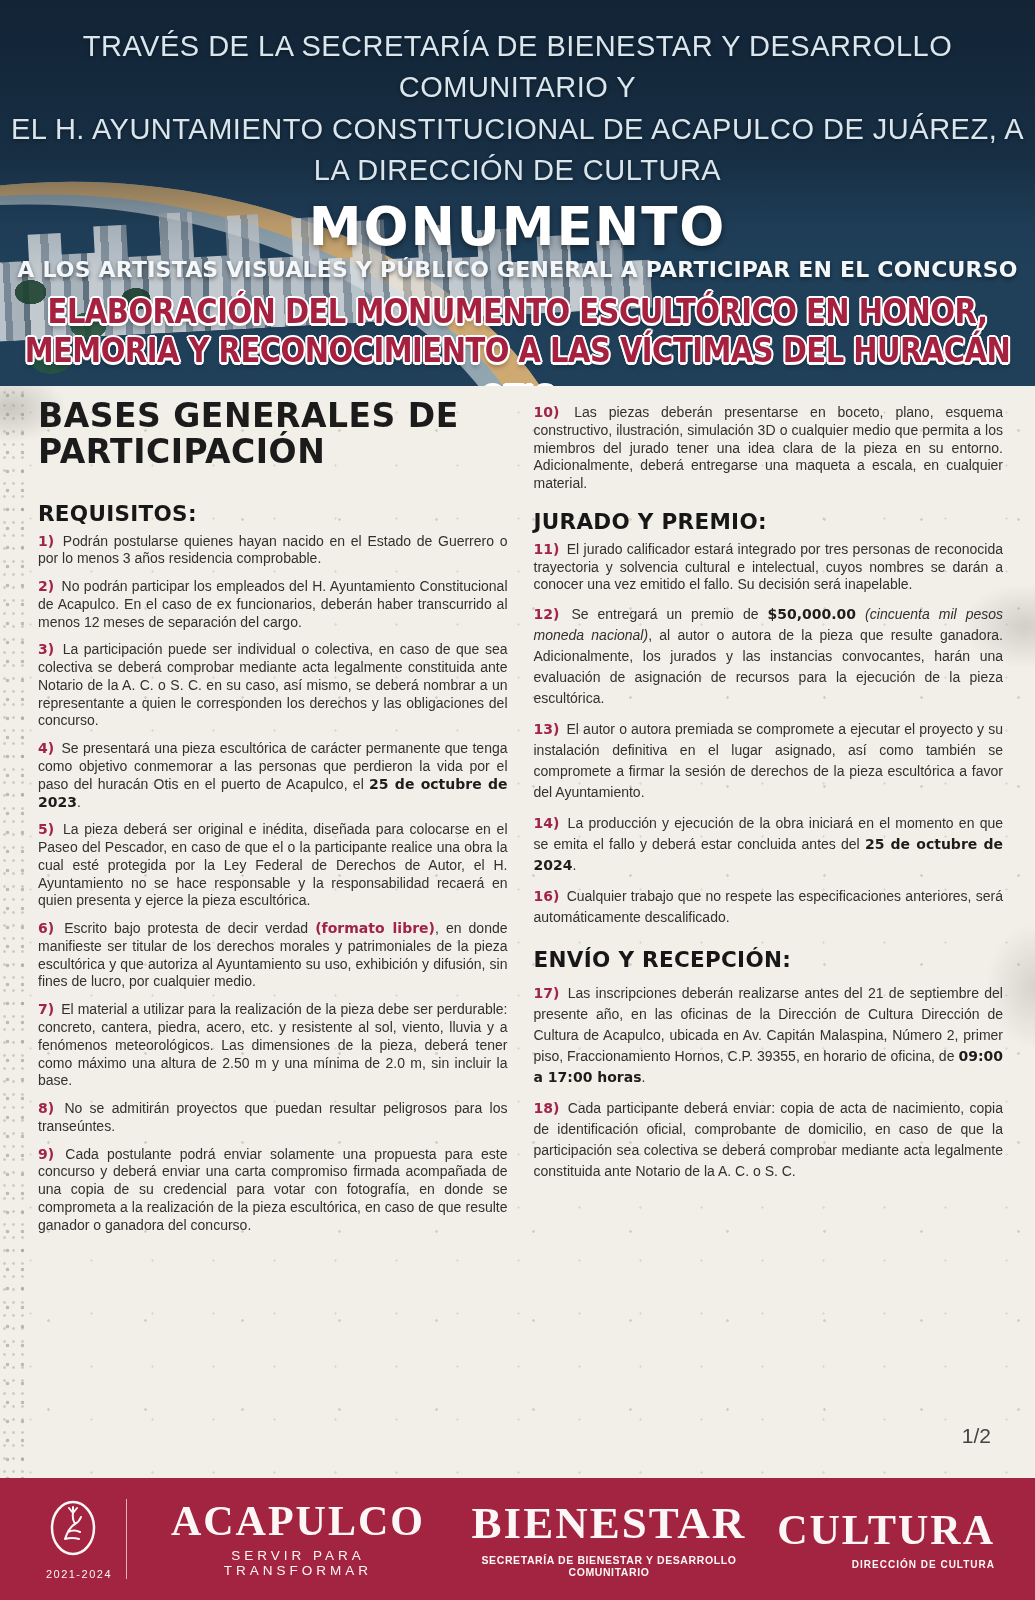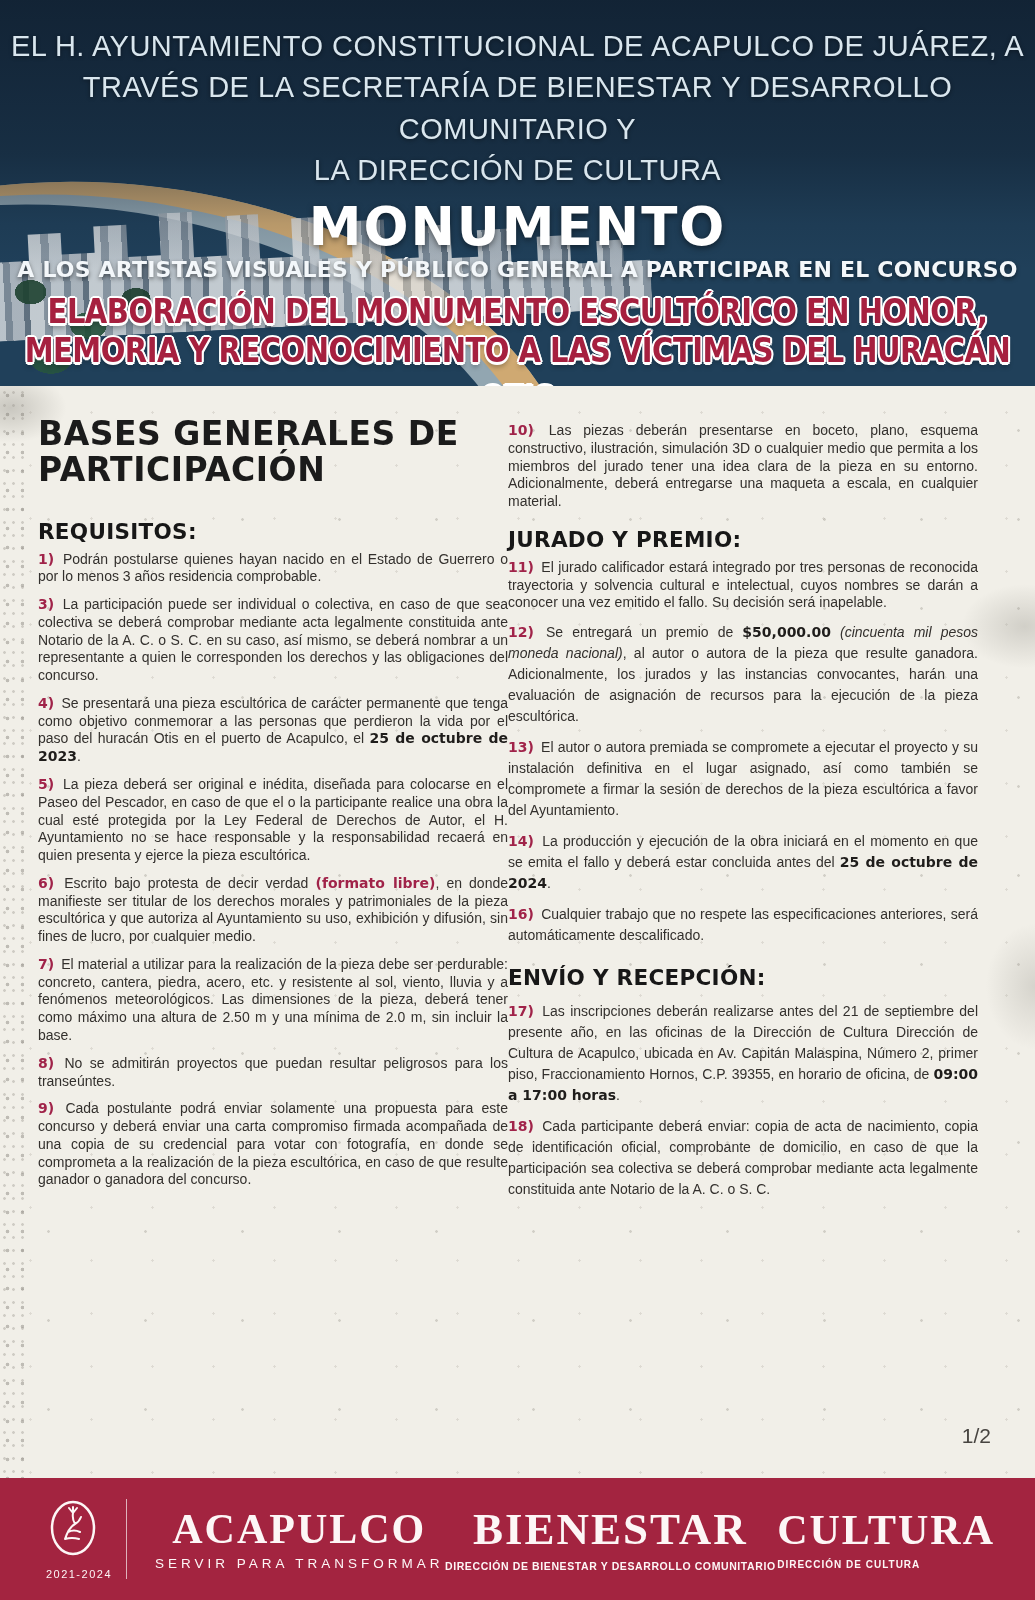--- a/index.html
+++ b/index.html
@@ -54,21 +54,21 @@
       radial-gradient(circle, rgba(170,166,156,.28) 1px, transparent 1.4px),
       radial-gradient(90px 60px at 99% 22%, rgba(150,148,140,.35), transparent 70%),
       radial-gradient(70px 90px at 100% 55%, rgba(150,148,140,.3), transparent 70%),
       radial-gradient(80px 50px at 1% 2%, rgba(140,138,130,.4), transparent 70%);
     background-size:97px 89px, 61px 53px, auto, auto, auto;overflow:hidden;}
   .grunge-left{position:absolute;left:0;top:0;width:24px;height:100%;opacity:.75;
     background-image:
       radial-gradient(circle, rgba(120,116,108,.55) 1.6px, transparent 2.1px),
       radial-gradient(circle, rgba(150,146,138,.5) 1.1px, transparent 1.6px);
     background-size:15px 19px, 9px 13px;}
-  .columns{display:flex;padding:22px 32px 0 38px;box-sizing:border-box;}
+  .columns{display:flex;gap:26px;padding:4px 32px 0 38px;box-sizing:border-box;}
   .col{width:470px;}
   .col-right{padding-top:14px;}
   .doc-title{font-family:"DejaVu Sans",sans-serif;font-weight:bold;font-size:33px;
     line-height:1.1;color:#1b1b1b;letter-spacing:.5px;margin:8px 0 30px;}
   .block{color:#33302d;font-size:14px;}
   .block.item{text-align:justify;line-height:1.27;margin-bottom:10px;}
   .col-right .blocks .block:nth-child(n+4){line-height:1.5;}
   .block.heading{font-family:"DejaVu Sans",sans-serif;font-weight:bold;font-size:21.5px;
     color:#171717;margin:16px 0 7px;letter-spacing:.3px;}
   .num{color:#a02349;font-family:"DejaVu Sans",sans-serif;font-weight:bold;padding-right:2px;}
@@ -84,57 +84,58 @@
   .emblem{width:78px;text-align:center;flex:0 0 auto;}
   .term{font-size:11px;letter-spacing:1.5px;margin-top:3px;text-align:right;}
   .divider{width:1px;height:80px;background:rgba(255,255,255,.65);margin:0 28px 0 14px;flex:0 0 auto;}
   .brands{flex:1;display:flex;justify-content:space-between;align-items:center;}
   .brand{text-align:center;}
   .word{font-family:"Liberation Serif",serif;font-weight:bold;letter-spacing:2px;line-height:1;}
   .brand-acapulco .word{font-size:42px;}
   .brand-acapulco .tagline{font-size:13.5px;letter-spacing:4px;margin-top:6px;}
   .brand-bienestar .word{font-size:45px;}
   .brand-bienestar .tagline{font-size:10.5px;font-weight:bold;letter-spacing:.6px;margin-top:8px;}
-  .brand-cultura{text-align:left;}
+  .brand-cultura{text-align:right;}
   .brand-cultura .word{font-size:42px;}
   .brand-cultura .tagline{font-size:10px;font-weight:bold;letter-spacing:1px;margin-top:8px;}
 </style>
 </head>
 <body>
 
 <div class="page">
 
   <div class="hero">
     <div class="hero-beach"></div>
     <div class="hero-city"></div>
     <div class="hero-palms"></div>
     <div class="hero-overlay"></div>
     <div class="hero-text">
       <div class="hero-intro">
+        <div>TRAVÉS DE LA SECRETARÍA DE BIENESTAR Y DESARROLLO COMUNITARIO Y</div>
         <div>EL H. AYUNTAMIENTO CONSTITUCIONAL DE ACAPULCO DE JUÁREZ, A</div>
-        <div>TRAVÉS DE LA SECRETARÍA DE BIENESTAR Y DESARROLLO COMUNITARIO Y</div>
         <div>LA DIRECCIÓN DE CULTURA</div>
       </div>
       <div class="convocan">MONUMENTO</div>
       <div class="subtitle">A  LOS ARTISTAS VISUALES Y PÚBLICO GENERAL A PARTICIPAR EN EL CONCURSO</div>
       <div class="banner">
         <span class="banner-line">ELABORACIÓN DEL MONUMENTO ESCULTÓRICO EN HONOR,</span><br>
         <span class="banner-line">MEMORIA Y RECONOCIMIENTO A LAS VÍCTIMAS DEL HURACÁN OTIS</span>
       </div>
     </div>
   </div>
 
   <div class="paper">
     <div class="grunge-left"></div>
     <div class="columns">
       <div class="col col-left">
         <div class="doc-title">BASES GENERALES DE PARTICIPACIÓN</div>
         <div class="blocks" id="col-left-blocks">
             <div class="block heading">REQUISITOS:</div>
             <div class="block item"><span class="num">1) </span><span class="seg-n">Podrán postularse quienes hayan nacido en el Estado de Guerrero o por lo menos 3 años residencia comprobable.</span></div>
+            <div class="block item"><span class="num">2) </span><span class="seg-n">No podrán participar los empleados del H. Ayuntamiento Constitucional de Acapulco. En el caso de ex funcionarios, deberán haber transcurrido al menos 12 meses de separación del cargo.</span></div>
             <div class="block item"><span class="num">3) </span><span class="seg-n">La participación puede ser individual o colectiva, en caso de que sea colectiva se deberá comprobar mediante acta legalmente constituida ante Notario de la A. C. o S. C. en su caso, así mismo, se deberá nombrar a un representante a quien le corresponden los derechos y las obligaciones del concurso.</span></div>
             <div class="block item"><span class="num">4) </span><span class="seg-n">Se presentará una pieza escultórica de carácter permanente que tenga como objetivo conmemorar a las personas que perdieron la vida por el paso del huracán Otis en el puerto de Acapulco, el </span><span class="seg-b">25 de octubre de 2023</span><span class="seg-n">.</span></div>
             <div class="block item"><span class="num">5) </span><span class="seg-n">La pieza deberá ser original e inédita, diseñada para colocarse en el Paseo del Pescador, en caso de que el o la participante realice una obra la cual esté protegida por la Ley Federal de Derechos de Autor, el H. Ayuntamiento no se hace responsable y la responsabilidad recaerá en quien presenta y ejerce la pieza escultórica.</span></div>
             <div class="block item"><span class="num">6) </span><span class="seg-n">Escrito bajo protesta de decir verdad </span><span class="seg-rb">(formato libre)</span><span class="seg-n">, en donde manifieste ser titular de los derechos morales y patrimoniales de la pieza escultórica y que autoriza al Ayuntamiento su uso, exhibición y difusión, sin fines de lucro, por cualquier medio.</span></div>
             <div class="block item"><span class="num">7) </span><span class="seg-n">El material a utilizar para la realización de la pieza debe ser perdurable: concreto, cantera, piedra, acero, etc. y resistente al sol, viento, lluvia y a fenómenos meteorológicos. Las dimensiones de la pieza, deberá tener como máximo una altura de 2.50 m y una mínima de 2.0 m, sin incluir la base.</span></div>
             <div class="block item"><span class="num">8) </span><span class="seg-n">No se admitirán proyectos que puedan resultar peligrosos para los transeúntes.</span></div>
             <div class="block item"><span class="num">9) </span><span class="seg-n">Cada postulante podrá enviar solamente una propuesta para este concurso y deberá enviar una carta compromiso firmada acompañada de una copia de su credencial para votar con fotografía, en donde se comprometa a la realización de la pieza escultórica, en caso de que resulte ganador o ganadora del concurso.</span></div>
           </div>
       </div>
       <div class="col col-right">
@@ -165,21 +166,21 @@
       <div class="term">2021-2024</div>
     </div>
     <div class="divider"></div>
     <div class="brands">
       <div class="brand brand-acapulco">
         <div class="word">ACAPULCO</div>
         <div class="tagline">SERVIR PARA TRANSFORMAR</div>
       </div>
       <div class="brand brand-bienestar">
         <div class="word">BIENESTAR</div>
-        <div class="tagline">DIRECCIÓN DE BIENESTAR Y DESARROLLO COMUNITARIO</div>
+        <div class="tagline">SECRETARÍA DE BIENESTAR Y DESARROLLO COMUNITARIO</div>
       </div>
       <div class="brand brand-cultura">
         <div class="word">CULTURA</div>
         <div class="tagline">DIRECCIÓN DE CULTURA</div>
       </div>
     </div>
   </div>
 
 </div>
 

